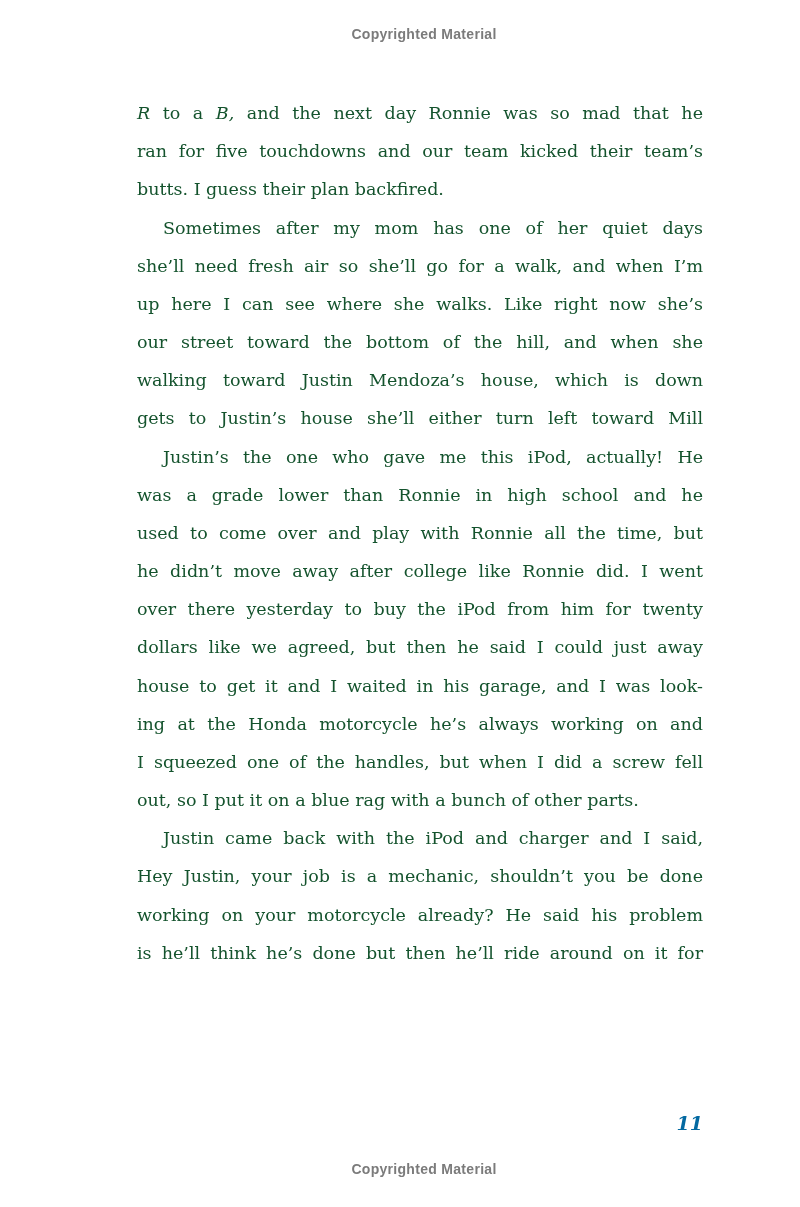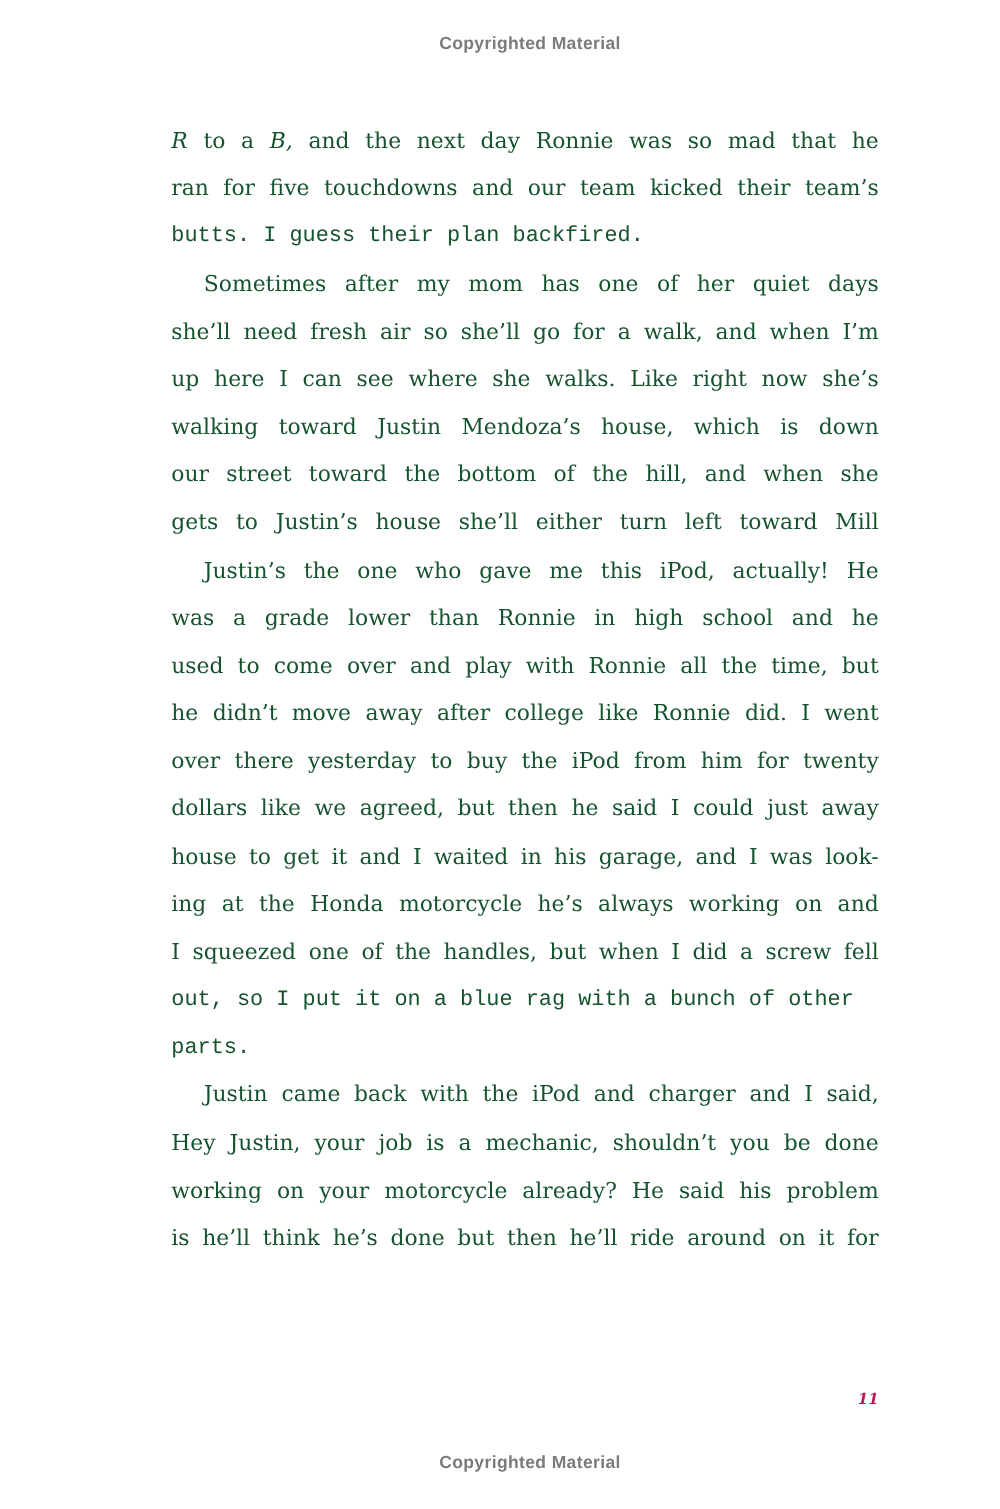--- a/index.html
+++ b/index.html
@@ -40,51 +40,50 @@
     hyphens: none;
   }
   .bookline { width: 566px; }
   .justline {
     text-align: justify;
     text-align-last: justify;
   }
   .lastline {
     text-align: left;
     text-align-last: left;
-    font-family: Liberation Mono, monospace;
   }
   .indent { text-indent: 26px; }
   .bookline em { font-style: italic; }
   .folio {
     position: absolute;
     left: 137px;
     top: 1112px;
     width: 566px;
     text-align: right;
     font-family: "DejaVu Serif", serif;
     font-style: italic;
     font-weight: bold;
-    font-size: 12px;
-    color: #be185d;
+    font-size: 19px;
+    color: #0369a1;
   }
 </style>
 </head>
 <body>
 
 <div class="copyright-notice copyright-top">Copyrighted Material</div>
 
 <div class="page-text">
     <div class="bookline justline"><em>R</em><span> to a </span><em>B,</em><span> and the next day Ronnie was so mad that he</span></div>
     <div class="bookline justline">ran for five touchdowns and our team kicked their team’s</div>
     <div class="bookline lastline">butts. I guess their plan backfired.</div>
     <div class="bookline justline indent">Sometimes after my mom has one of her quiet days</div>
     <div class="bookline justline">she’ll need fresh air so she’ll go for a walk, and when I’m</div>
     <div class="bookline justline">up here I can see where she walks. Like right now she’s</div>
+    <div class="bookline justline">our street toward the bottom of the hill, and when she</div>
     <div class="bookline justline">walking toward Justin Mendoza’s house, which is down</div>
-    <div class="bookline justline">our street toward the bottom of the hill, and when she</div>
     <div class="bookline justline">gets to Justin’s house she’ll either turn left toward Mill</div>
     <div class="bookline justline indent">Justin’s the one who gave me this iPod, actually! He</div>
     <div class="bookline justline">was a grade lower than Ronnie in high school and he</div>
     <div class="bookline justline">used to come over and play with Ronnie all the time, but</div>
     <div class="bookline justline">he didn’t move away after college like Ronnie did. I went</div>
     <div class="bookline justline">over there yesterday to buy the iPod from him for twenty</div>
     <div class="bookline justline">dollars like we agreed, but then he said I could just away</div>
     <div class="bookline justline">house to get it and I waited in his garage, and I was look-</div>
     <div class="bookline justline">ing at the Honda motorcycle he’s always working on and</div>
     <div class="bookline justline">I squeezed one of the handles, but when I did a screw fell</div>

